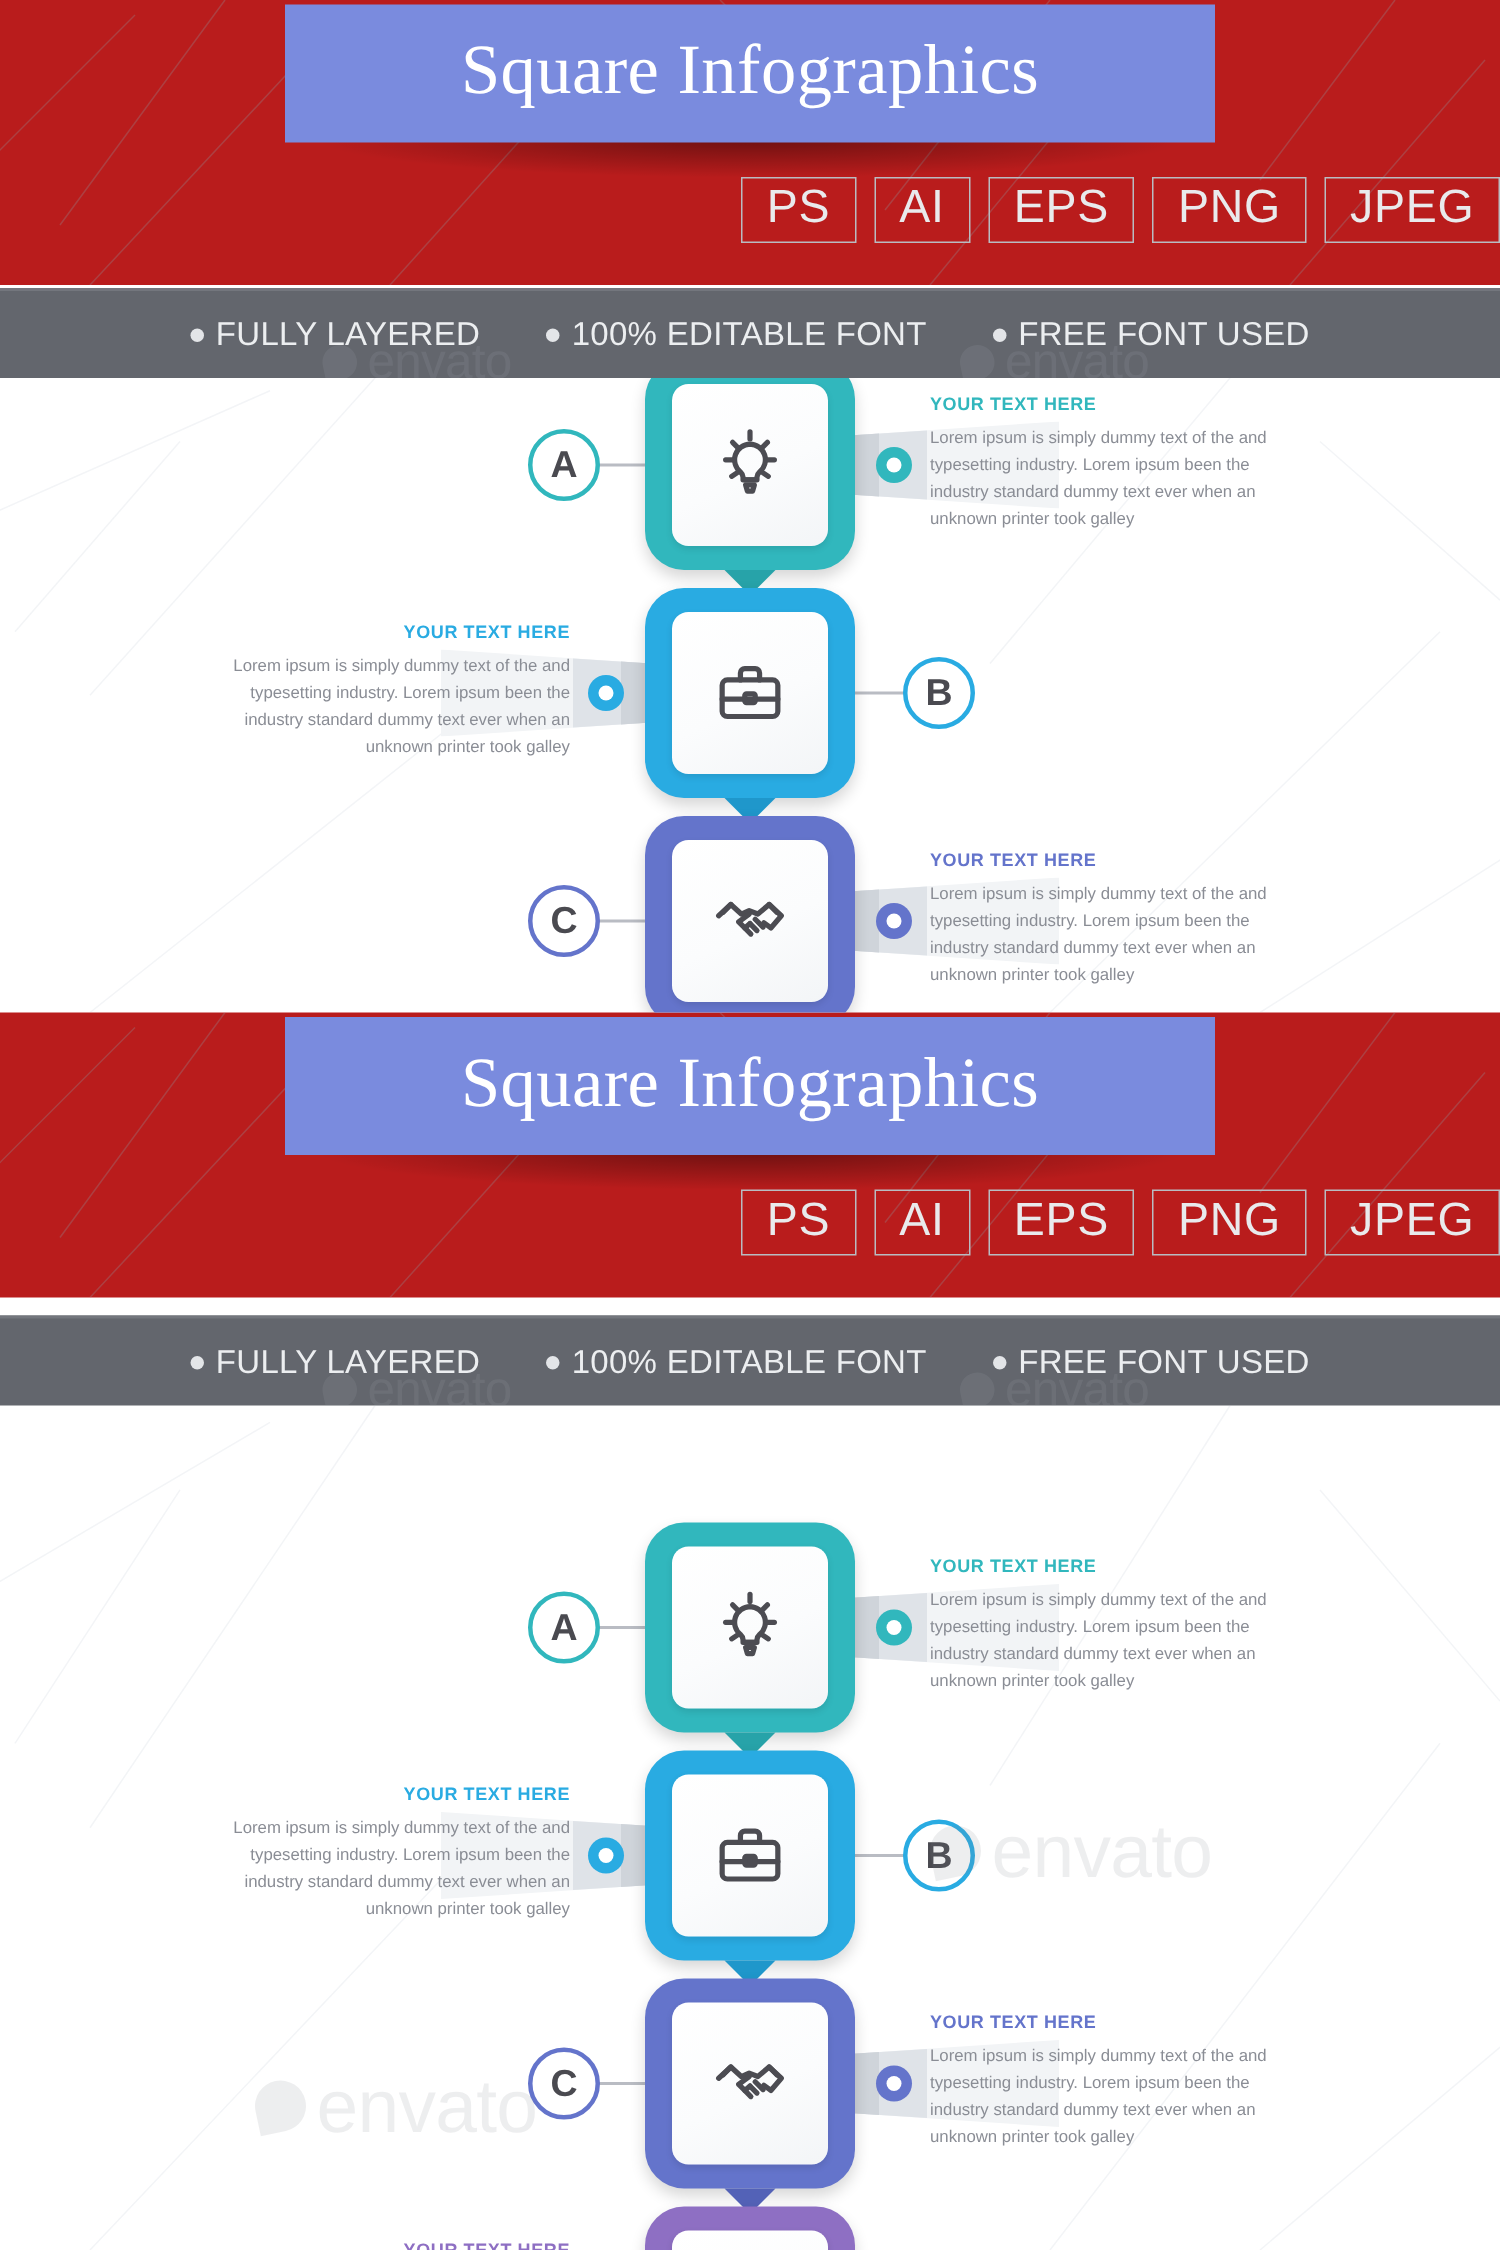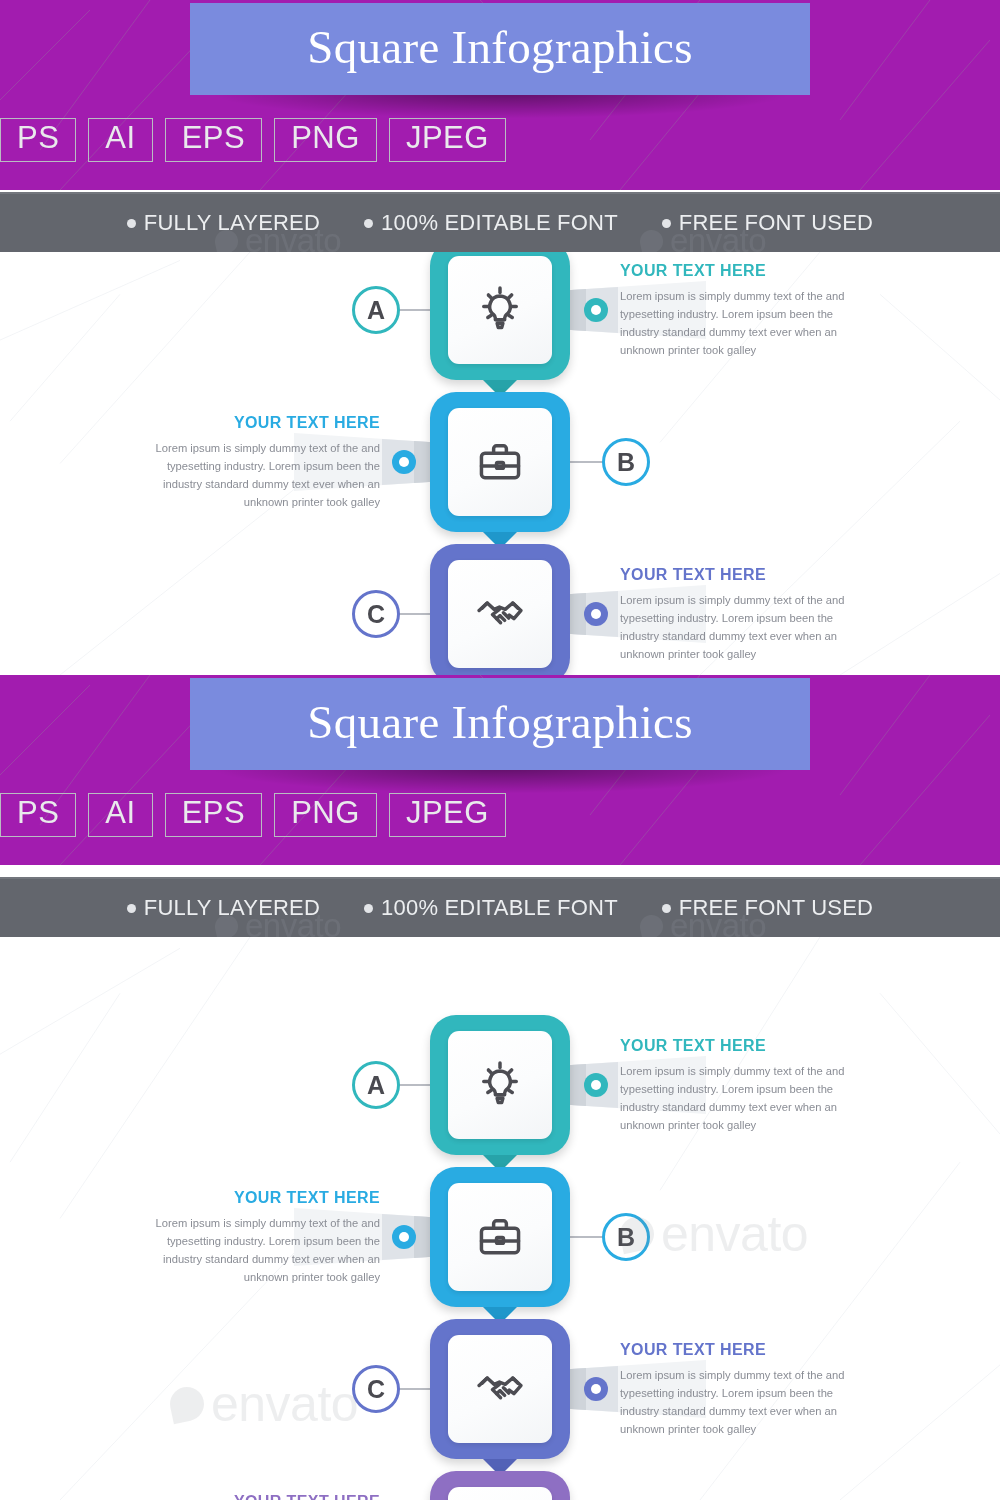--- a/index.html
+++ b/index.html
@@ -18,21 +18,21 @@
     width: 1000px;
     height: 1500px;
     overflow: hidden;
   }
 
   
   .promo {
     position: absolute;
     left: 0;
     width: 1000px;
-    background: #a21caf;
+    background: #b91c1c;
     overflow: hidden;
   }
   .promo-bg-lines {
     position: absolute;
     inset: 0;
     opacity: .30;
     pointer-events: none;
   }
 
   .title-ribbon {
@@ -59,21 +59,21 @@
     font-weight: 400;
     letter-spacing: .3px;
     white-space: nowrap;
   }
 
   .formats {
     position: absolute;
     left: 0;
     width: 1000px;
     display: flex;
-    justify-content: flex-start;
+    justify-content: flex-end;
     gap: 12px;
     z-index: 3;
   }
   .format-chip {
     border: 1.5px solid #b9bcc2;
     color: #e9eaec;
     font-size: 31px;
     font-weight: 400;
     font-family: "Liberation Sans", sans-serif;
     padding: 3px 16px 6px 16px;
@@ -248,21 +248,21 @@
   }
 
   
   .txt {
     position: absolute;
     width: 240px;
     top: 22px;
     z-index: 4;
   }
   .txt-title {
-    font-size: 16px;
+    font-size: 12px;
     font-weight: 700;
     letter-spacing: .4px;
     margin-bottom: 7px;
     font-family: "Liberation Sans", sans-serif;
   }
   .txt-body {
     font-size: 11.2px;
     line-height: 1.62;
     color: #8a8d95;
     font-family: "Liberation Sans", sans-serif;

